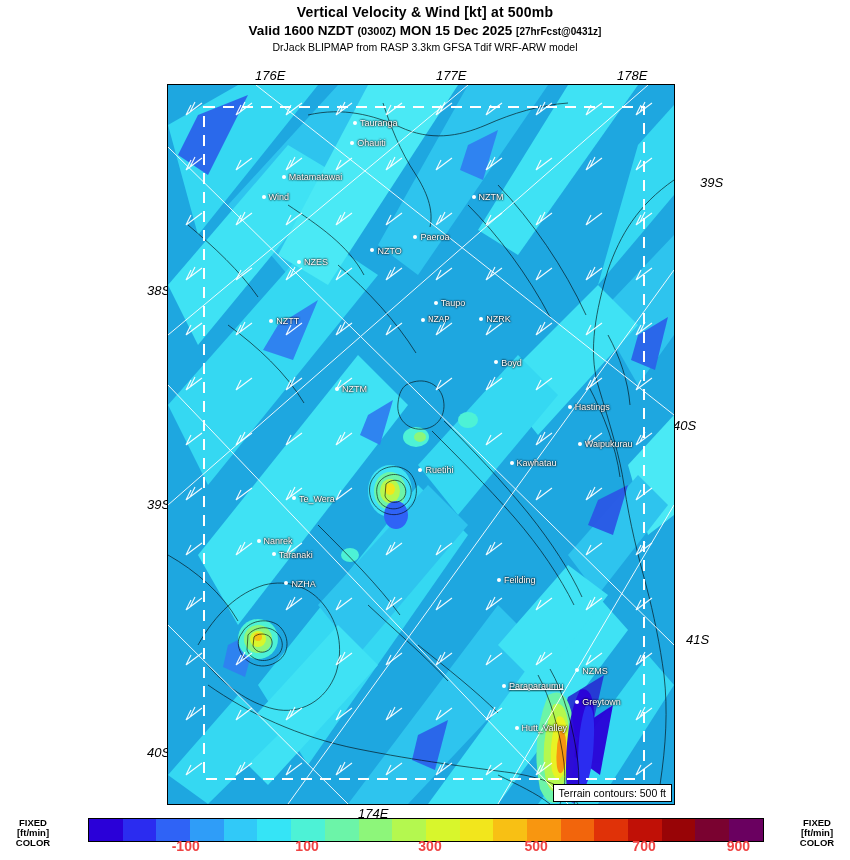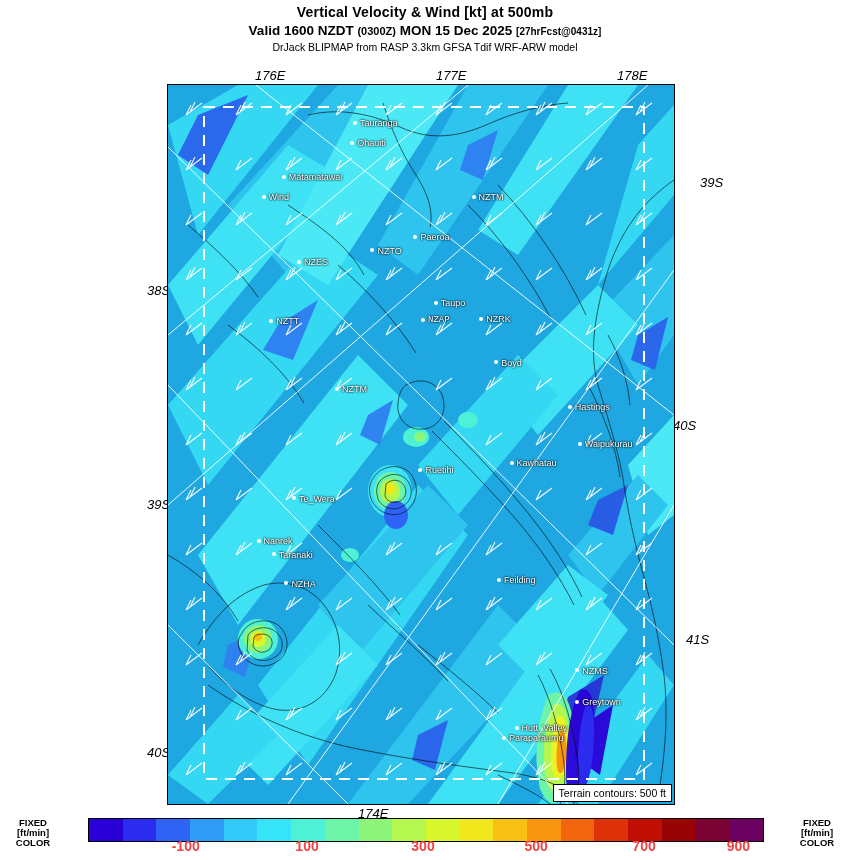--- a/index.html
+++ b/index.html
@@ -380,21 +380,21 @@
       <div class="pt" style="left: 399.74px; top: 316.36px;"><i></i><span>Hastings</span></div>
       <div class="pt" style="left: 409.86px; top: 353.029px;"><i></i><span>Waipukurau</span></div>
       <div class="pt" style="left: 250.47px; top: 378.913px;"><i></i><span>Ruetihi</span></div>
       <div class="pt" style="left: 341.55px; top: 372.442px;"><i></i><span>Kawhatau</span></div>
       <div class="pt" style="left: 123.97px; top: 407.673px;"><i></i><span>Te_Wera</span></div>
       <div class="pt" style="left: 88.55px; top: 450.094px;"><i></i><span>Nanrek</span></div>
       <div class="pt" style="left: 103.73px; top: 463.755px;"><i></i><span>Taranaki</span></div>
       <div class="pt" style="left: 116.38px; top: 492.515px;"><i></i><span>NZHA</span></div>
       <div class="pt" style="left: 328.9px; top: 488.92px;"><i></i><span>Feilding</span></div>
       <div class="pt" style="left: 407.33px; top: 579.514px;"><i></i><span>NZMS</span></div>
-      <div class="pt" style="left: 333.96px; top: 647px;"><i></i><span>Paraparaumu</span></div>
+      <div class="pt" style="left: 333.96px; top: 595px; text-decoration: underline;"><i></i><span>Paraparaumu</span></div>
       <div class="pt" style="left: 407.33px; top: 611.15px;"><i></i><span>Greytown</span></div>
       <div class="pt" style="left: 346.61px; top: 637.034px;"><i></i><span>Hutt_Valley</span></div>
     </div>
 
   <div id="terrbox">Terrain contours: 500 ft</div>
 </div>
 
 <div class="cbside left">
   <div>FIXED</div>
   <div>[ft/min]</div>
@@ -423,17 +423,17 @@
     <div class="cb-seg" style="width: 5%; background: rgb(242, 101, 12);"></div>
     <div class="cb-seg" style="width: 5%; background: rgb(224, 50, 8);"></div>
     <div class="cb-seg" style="width: 5%; background: rgb(192, 16, 6);"></div>
     <div class="cb-seg" style="width: 5%; background: rgb(152, 4, 6);"></div>
     <div class="cb-seg" style="width: 5%; background: rgb(122, 2, 48);"></div>
     <div class="cb-seg" style="width: 5%; background: rgb(106, 0, 96);"></div>
   </div>
 <div class="cbticks">
     <span style="left: 97.73px;">-100</span>
     <span style="left: 219.05px;">100</span>
-    <span style="left: 335px;">300</span>
+    <span style="left: 342px;">300</span>
     <span style="left: 448.21px;">500</span>
     <span style="left: 556.05px;">700</span>
     <span style="left: 650.41px;">900</span>
   </div>
 
 </body></html>

